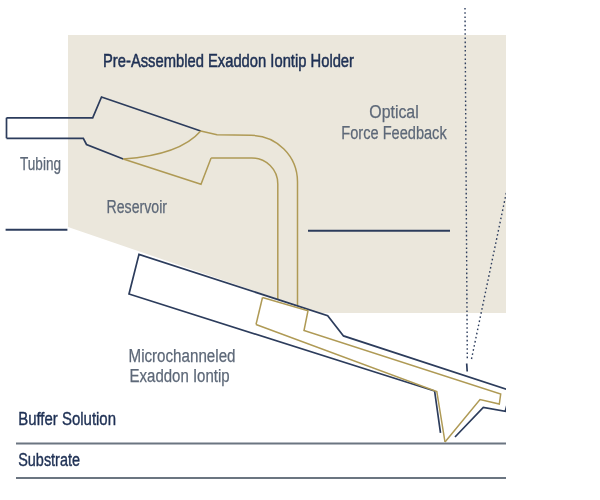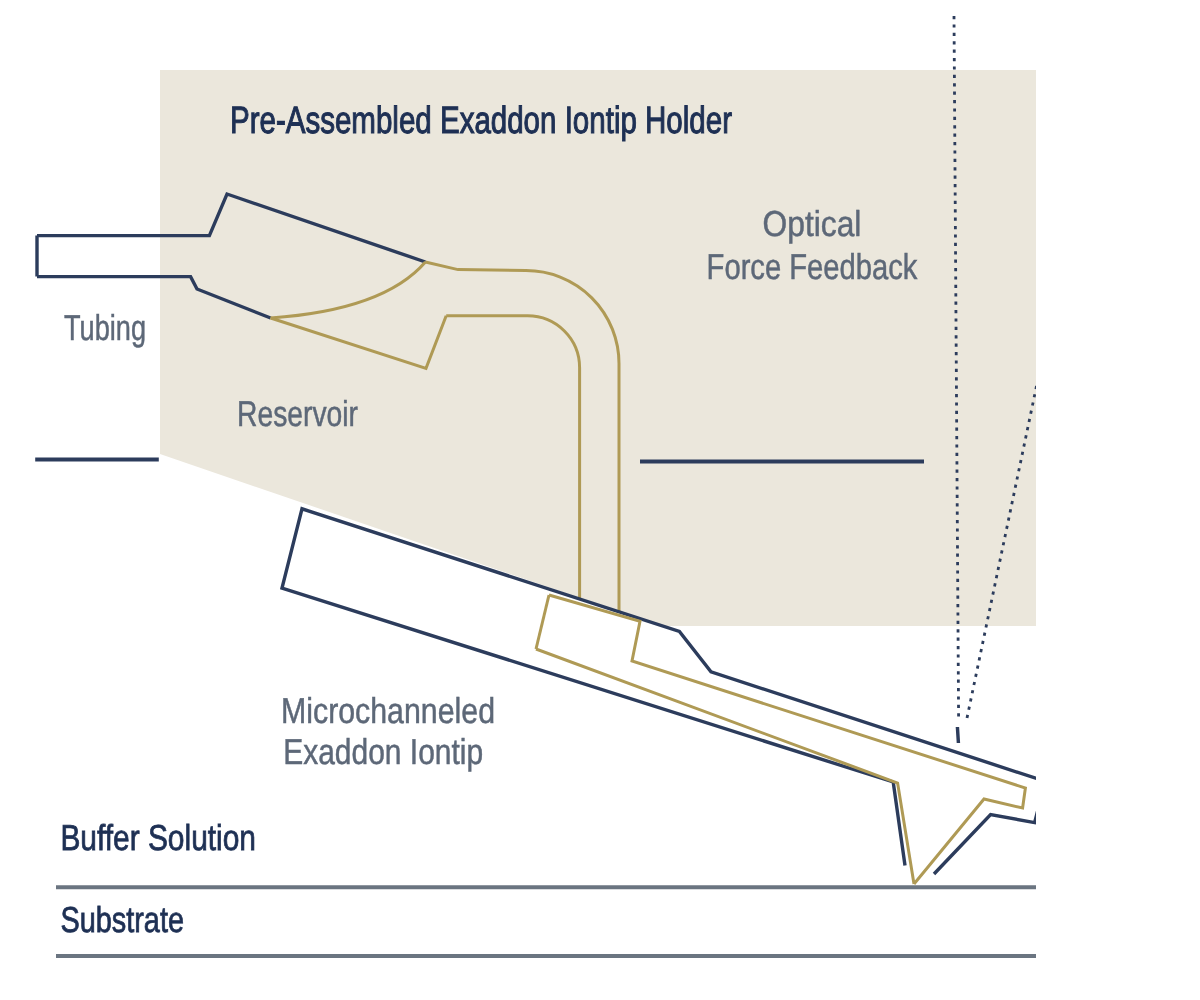--- a/index.html
+++ b/index.html
@@ -1,16 +1,16 @@
 <!DOCTYPE html>
 <html><head>
 <meta charset="utf-8">
 <style>
   html,body{margin:0;padding:0;background:#ffffff;}
-  #stage{position:relative;width:506px;height:500px;overflow:hidden;background:#ffffff;padding-left:12px;}
+  #stage{position:relative;width:506px;height:500px;overflow:hidden;background:#ffffff;}
   svg{display:block;}
   text{font-family:"Liberation Sans",sans-serif;}
 </style>
 </head>
 <body>
 
 <div id="stage">
 <svg width="600" height="500" viewBox="0 0 600 500" xmlns="http://www.w3.org/2000/svg">
 
   <polygon points="68,35 571,35 571,313 319,313 68,227" fill="#EBE7DC"></polygon>

